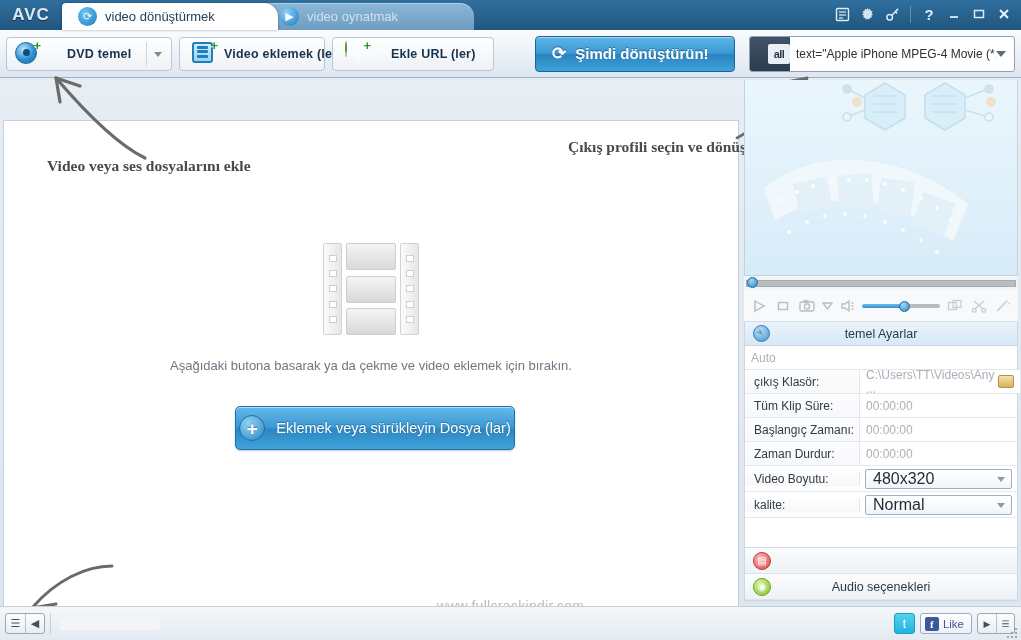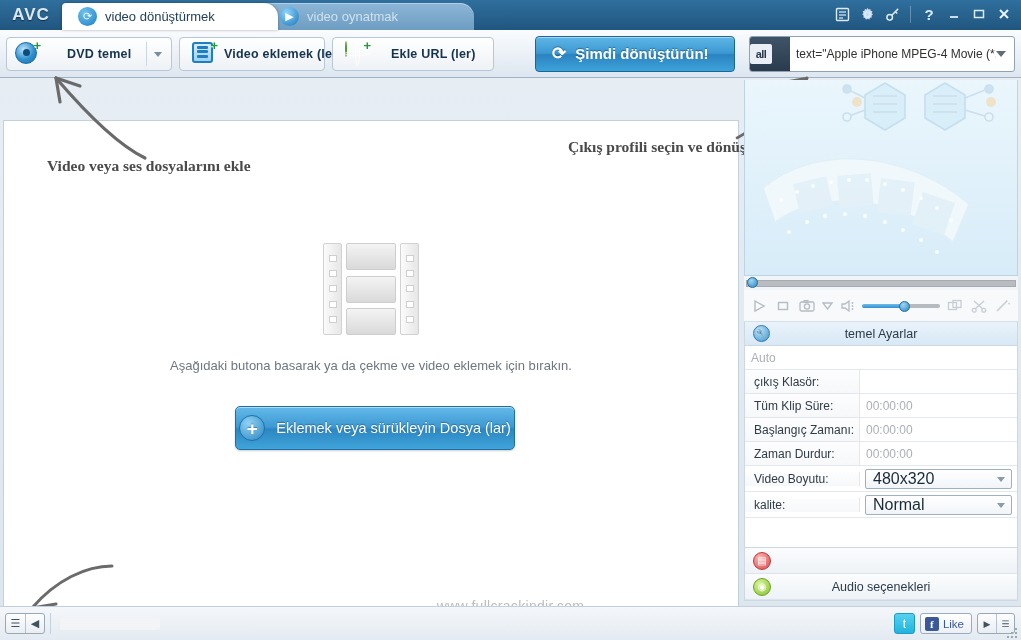--- a/index.html
+++ b/index.html
@@ -137,21 +137,21 @@
   #convert-btn .refresh { font-size: 17px; }
 
   .profile-box {
     display: flex; align-items: center; height: 36px; margin-left: 7px;
     border: 1px solid #8fa3b5; border-radius: 3px; background: #fff;
     overflow: hidden; width: 266px;
   }
   .profile-ico {
     width: 40px; height: 42px; flex: 0 0 auto;
     background: linear-gradient(180deg,#42566b,#27384a);
-    display: flex; align-items: center; justify-content: flex-start;
+    display: flex; align-items: center; justify-content: flex-end;
   }
   .profile-ico .sq {
     width: 22px; height: 20px; background: #e9eff5; border-radius: 2px;
     color: #27384a; font-size: 11px; font-weight: bold; line-height: 20px;
     text-align: center; letter-spacing: -.5px;
   }
   .profile-text {
     flex: 1 1 auto; font-size: 12px; color: #33312f; padding: 0 6px;
     white-space: nowrap; overflow: hidden;
   }
@@ -665,20 +665,24 @@
         <span class="hico">🔧</span>
         <span class="htitle">temel Ayarlar</span>
       </div>
 
       <div class="set-row">
         <div class="set-value">Auto</div>
       </div>
 
       <div class="set-row">
         <div class="set-label">çıkış Klasör:</div>
+        <div class="set-value">
+          <span>C:\Users\TT\Videos\Any ...</span>
+          <span class="folder-ico"></span>
+        </div>
       </div>
 
       <div class="set-row">
         <div class="set-label">Tüm Klip Süre:</div>
         <div class="set-value">00:00:00</div>
       </div>
 
       <div class="set-row">
         <div class="set-label">Başlangıç Zamanı:</div>
         <div class="set-value">00:00:00</div>

